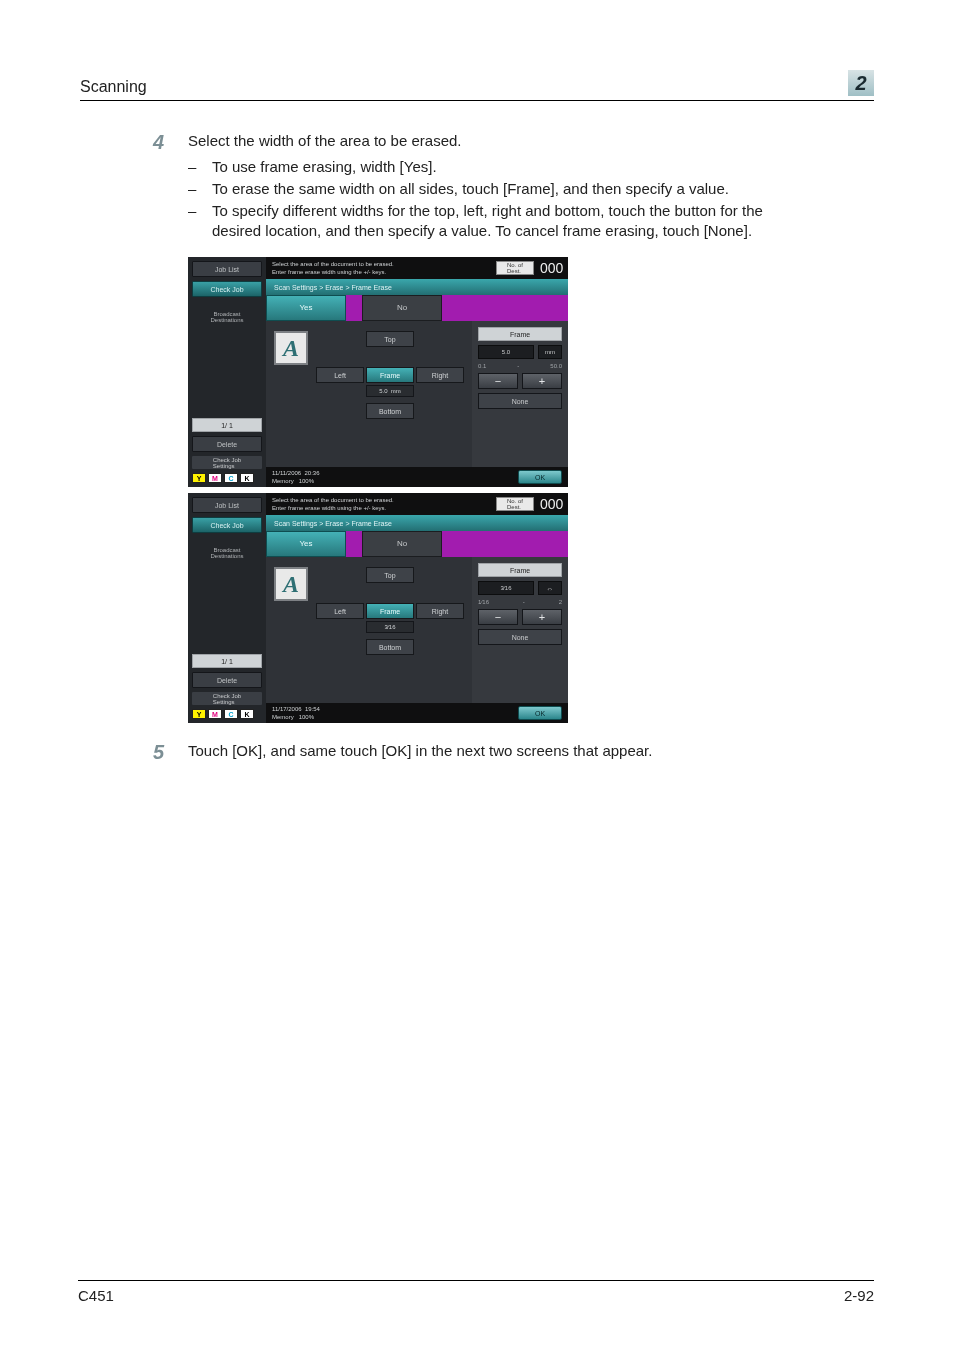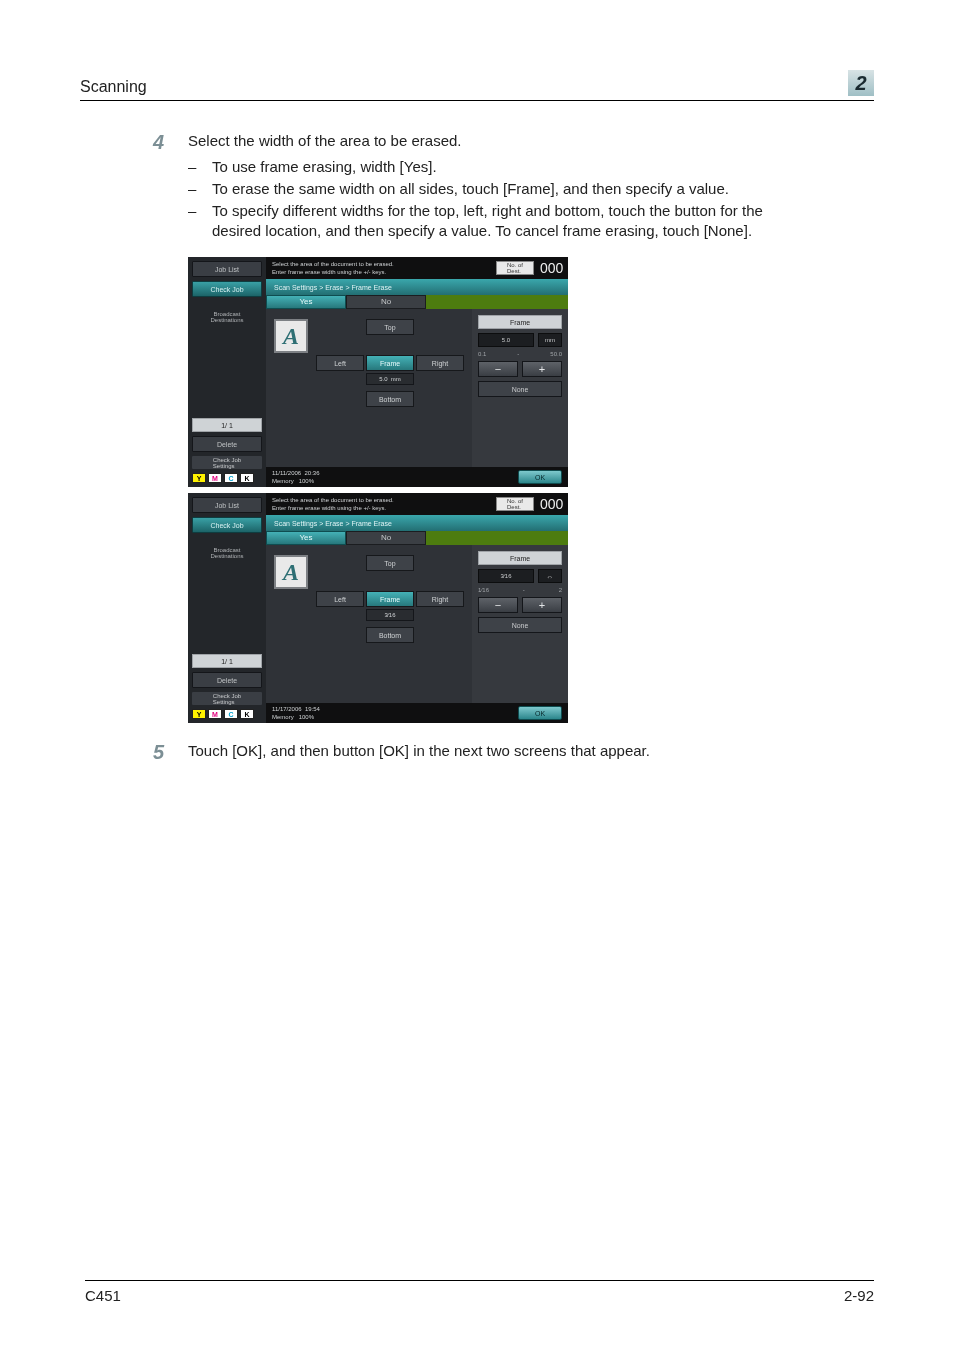--- a/index.html
+++ b/index.html
@@ -19,42 +19,42 @@
   .chap{width:26px;height:26px;background:linear-gradient(#d8e3e5,#9fbfc5);display:flex;align-items:center;justify-content:center;font-style:italic;font-weight:bold;font-size:20px;color:#1a2a30}
   .content{padding:30px 0 0 60px;max-width:720px}
   .step{display:flex;gap:24px;margin-bottom:14px}
   .step .num{width:24px;text-align:right;color:#7c8f95;font-weight:bold;font-style:italic;font-size:20px;line-height:22px}
   .step .body{flex:1;font-size:15px;line-height:20px}
   ul.bullets{list-style:none;padding:0;margin:6px 0 0 0}
   ul.bullets li{display:flex;gap:12px;margin:2px 0}
   ul.bullets li .dash{width:12px}
   ul.bullets li .txt{flex:1}
   .caption{font-size:15px;margin:10px 0 6px 48px}
-  .ftr{position:absolute;left:85px;right:80px;bottom:46px;border-top:1px solid #000;display:flex;justify-content:space-between;font-size:15px;padding-top:6px}
+  .ftr{position:absolute;left:78px;right:80px;bottom:46px;border-top:1px solid #000;display:flex;justify-content:space-between;font-size:15px;padding-top:6px}
 
   
   .device{width:380px;height:230px;margin:6px 0 6px 48px;background:var(--panel-darker);font-family:Helvetica,Arial,sans-serif;color:#c7c9cb;font-size:8px;position:relative;line-height:1}
   .d-side{position:absolute;left:0;top:0;width:78px;height:100%;background:var(--panel-dark);padding:4px 4px 0 4px;display:flex;flex-direction:column;gap:4px}
   .sbtn{height:16px;border-radius:1px;display:flex;align-items:center;justify-content:center;font-size:7px}
   .sbtn.dark{background:#3a3e44;border:1px solid #14161a;color:#bfc2c4}
   .sbtn.teal{background:linear-gradient(#39a0a5,#1c6468);color:#d8f2f3;border:1px solid #0e3d40}
   .sbtn.small{height:13px;font-size:6px;background:#3a3e44}
   .slabel{font-size:6px;color:#aeb1b4;text-align:center}
   .pager{height:14px;background:#cfd3d6;color:#222;font-size:7px;display:flex;align-items:center;justify-content:center;border:1px solid #9fa3a7;margin-top:auto}
   .d-flags{position:absolute;left:4px;bottom:4px;display:flex;gap:2px}
   .flag{width:14px;height:10px;border:1px solid #222;font-size:7px;display:flex;align-items:center;justify-content:center;font-weight:bold}
   .fy{background:#fff200;color:#000}.fm{background:#fff;color:#e4007f}.fc{background:#fff;color:#00a0d0}.fk{background:#fff;color:#000}
 
   .d-main{position:absolute;left:78px;top:0;right:0;height:100%;display:flex;flex-direction:column}
   .d-top{height:22px;background:#0f0f10;display:flex;align-items:center;padding:0 6px;gap:6px}
   .d-instr{flex:1;font-size:6px;color:#cfd2d4;line-height:8px}
   .d-readout{width:38px;height:14px;background:#e9e9e9;border:1px solid #888;display:flex;align-items:center;justify-content:center;font-size:6px;color:#333}
   .d-count{font-size:14px;color:#eee;width:22px;text-align:right}
   .d-crumb{height:16px;background:linear-gradient(#3aa7ac,#236f73);display:flex;align-items:center;padding:0 8px;font-size:7px;color:#dff3f4}
-  .d-tabs{height:14px;background:#4d7c0f;display:flex;gap:0}
+  .d-tabs{height:26px;background:#a21caf;display:flex;gap:16px}
   .tab{flex:0 0 80px;display:flex;align-items:center;justify-content:center;font-size:8px}
   .tab.on{background:linear-gradient(#44b1b6,#27787c);color:#e7fbfc;border:1px solid #0f4d50}
   .tab.off{background:#3b3f44;color:#c4c7c9;border:1px solid #1b1d20}
   .d-work{flex:1;display:flex;background:#2f3237}
   .wa{flex:1;padding:8px;position:relative}
   .wb{width:96px;background:#36393e;padding:6px 6px;display:flex;flex-direction:column;gap:4px}
   .A-prev{position:absolute;left:8px;top:10px;width:34px;height:34px;background:#e9e9e9;border:2px solid #7d8084;display:flex;align-items:center;justify-content:center;color:#2e6f74;font-family:Georgia,serif;font-style:italic;font-weight:bold;font-size:24px}
   .sidebtn{height:16px;border:1px solid #16181b;background:#3e4248;display:flex;align-items:center;justify-content:center;font-size:7px;color:#cfd2d4}
   .sidebtn.center{background:linear-gradient(#44b1b6,#27787c);color:#e7fbfc}
   .sidegrid{position:absolute;left:50px;top:10px;right:8px;height:92px}
@@ -274,21 +274,21 @@
             <div><span>Memory</span>&nbsp;&nbsp;&nbsp;<span>100%</span></div>
           </div>
           <div class="okbtn">OK</div>
         </div>
       </div>
     </div>
 
     <div class="step" style="margin-top:18px">
       <div class="num">5</div>
       <div class="body">
-        <div>Touch [OK], and then button [OK] in the next two screens that appear.</div>
+        <div>Touch [OK], and same touch [OK] in the next two screens that appear.</div>
       </div>
     </div>
 
   </div>
 
   <div class="ftr">
     <div>C451</div>
     <div>2-92</div>
   </div>
 </div>

